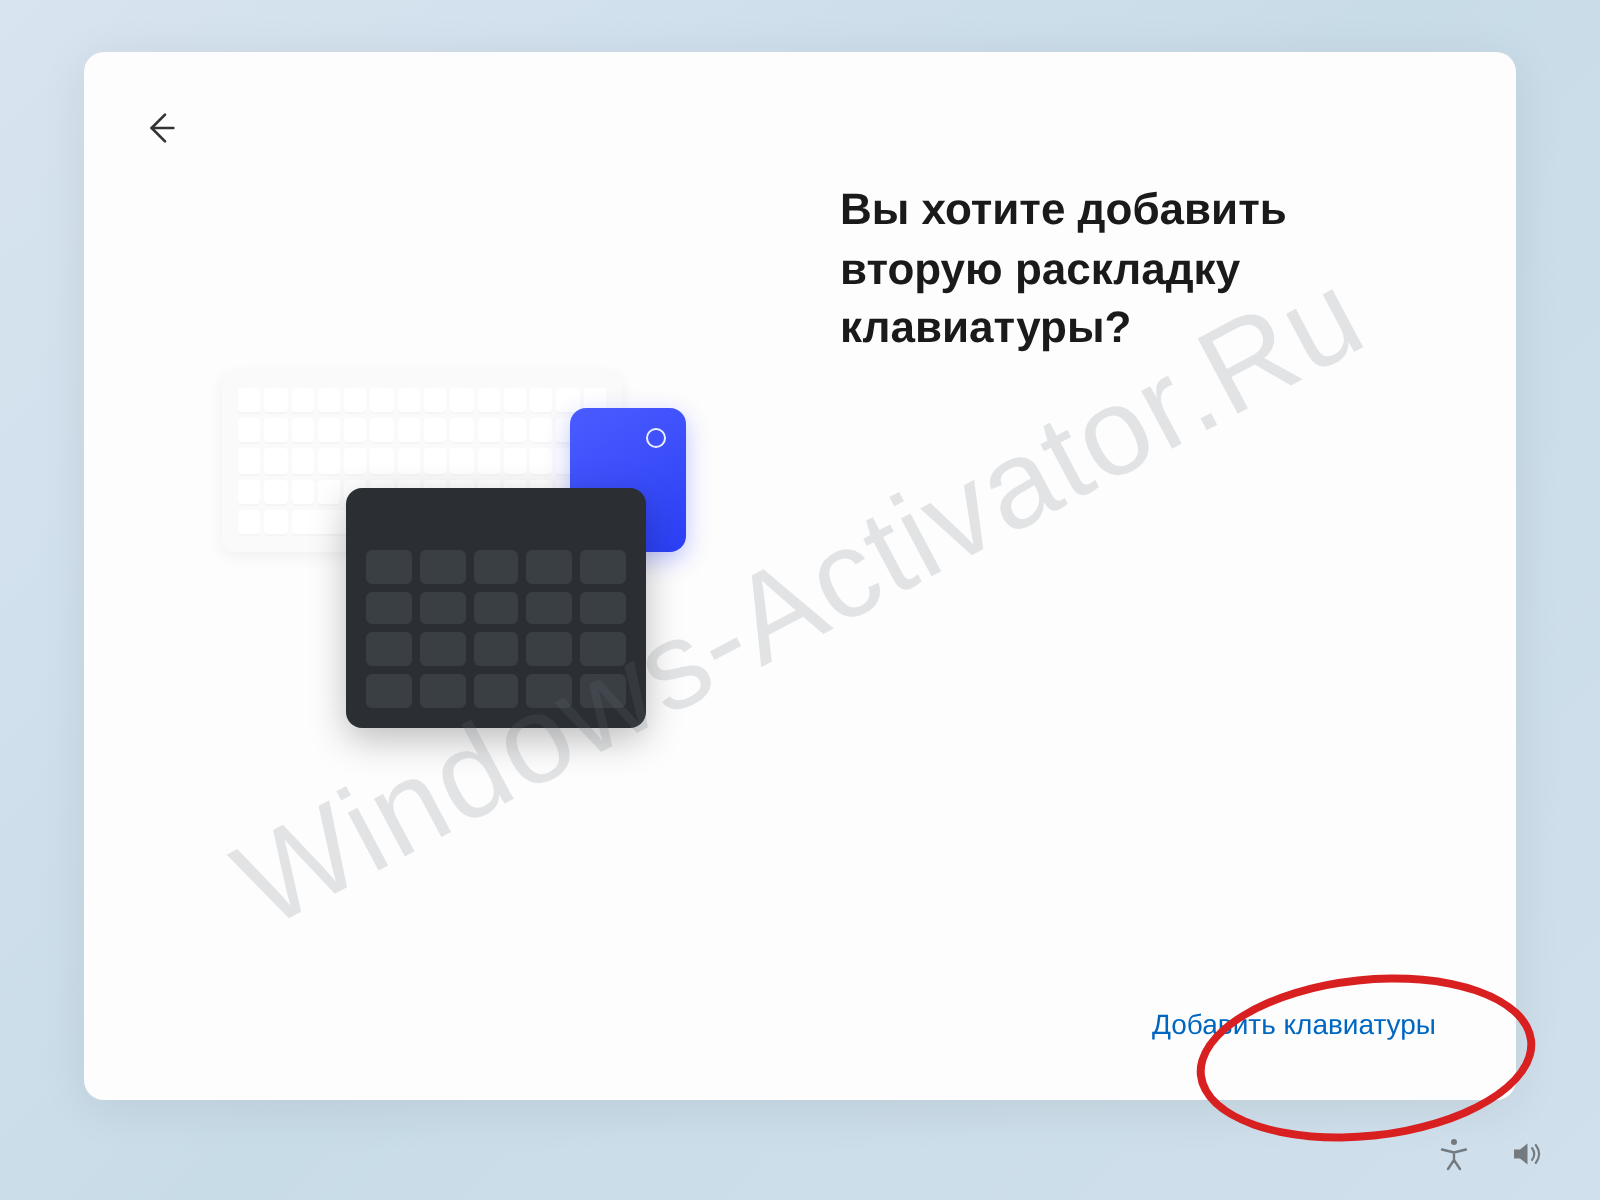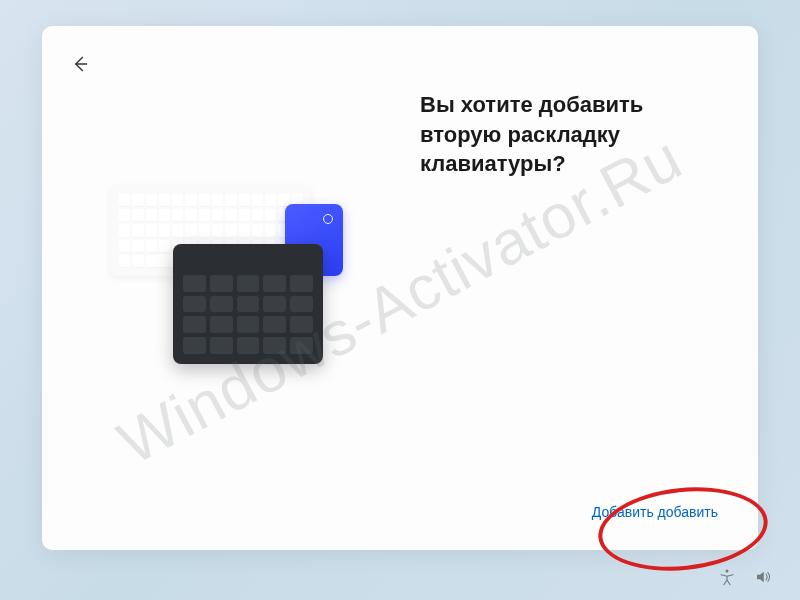--- a/index.html
+++ b/index.html
@@ -275,21 +275,21 @@
             <div class="kd"></div>
         </div>
       </div>
     </div>
     <div class="right-col">
       <h1 class="title">Вы хотите добавить вторую раскладку клавиатуры?</h1>
     </div>
   </div>
 
   <div class="actions">
-    <button class="link-btn">Добавить добавить</button>
+    <button class="link-btn">Добавить клавиатуры</button>
   </div>
 </div>
 
 <div class="annotation-circle"></div>
 
 <div class="taskbar-icons">
   <svg width="18" height="18" viewBox="0 0 24 24">
     <circle cx="12" cy="4" r="2" fill="#444"></circle>
     <path d="M4 9 L12 11 L20 9 M12 11 L12 16 M12 16 L8 22 M12 16 L16 22" stroke="#444" stroke-width="1.6" fill="none" stroke-linecap="round"></path>
   </svg>

